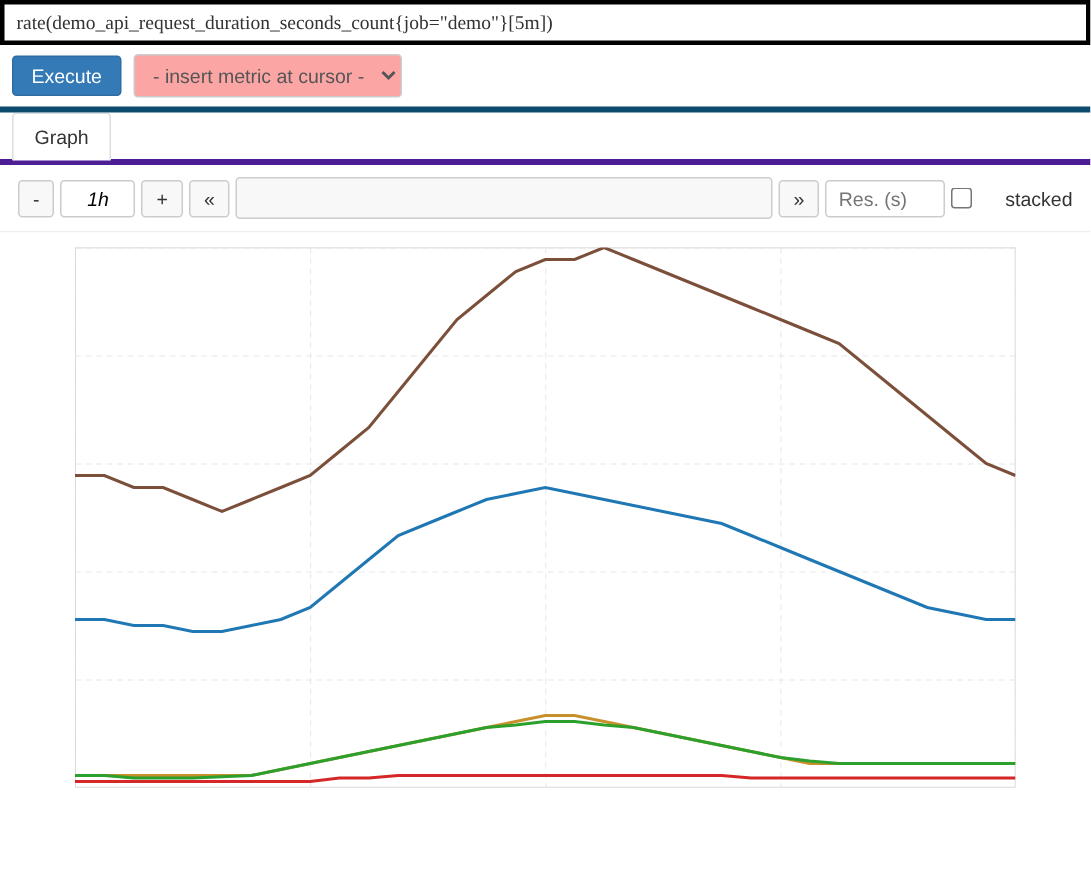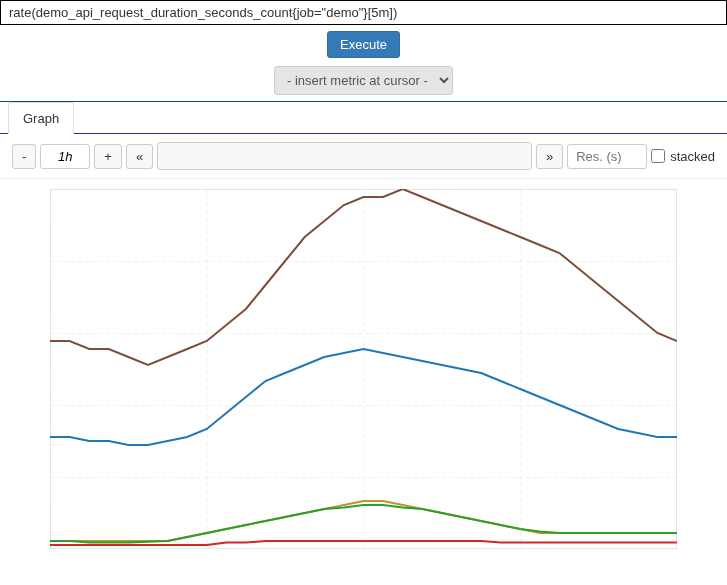--- a/index.html
+++ b/index.html
@@ -1,59 +1,59 @@
 <!DOCTYPE html>
 <html><head>
   <meta charset="utf-8">
   <style>
     * { box-sizing: border-box; margin: 0; padding: 0; }
     body { font-family: Arial, sans-serif; font-size: 13px; background: #fff; width: 727px; }
 
     #query-bar {
-      border: 1px solid #000000;
+      border: 3px solid #000000;
       padding: 4px 8px;
       font-size: 13px;
       color: #333;
       background: #fff;
       width: 100%;
       position: relative;
+      font-family: Liberation Serif, serif;
     }
 
     #toolbar {
       display: flex;
       align-items: center;
       padding: 6px 8px;
-      border-bottom: 1px solid #0c4a6e;
+      border-bottom: 4px solid #0c4a6e;
       gap: 8px;
-      flex-direction: column;
     }
 
     .btn-execute {
       background: #337ab7;
       color: #fff;
       border: 1px solid #2e6da4;
       padding: 5px 12px;
       cursor: pointer;
       font-size: 13px;
       border-radius: 3px;
     }
 
     .metric-select {
       border: 1px solid #ccc;
       padding: 5px 8px;
       font-size: 13px;
       border-radius: 3px;
-      background: #e5e5e5;
+      background: #fca5a5;
       color: #555;
       cursor: pointer;
     }
 
     #tabs {
       display: flex;
-      border-bottom: 1px solid #4c1d95;
+      border-bottom: 4px solid #4c1d95;
       padding: 0 8px;
     }
 
     .tab {
       padding: 8px 14px;
       cursor: pointer;
       font-size: 13px;
       color: #337ab7;
       border: 1px solid transparent;
       border-bottom: none;
@@ -110,21 +110,21 @@
       padding: 4px 8px;
       font-size: 13px;
       background: #fff;
       border-radius: 3px;
       width: 80px;
       color: #6d28d9;
     }
 
     .stacked-label {
       display: flex;
-      gap: 5px;
+      gap: 22px;
       font-size: 13px;
       color: #333;
     }
 
     .stacked-cb {
       width: 14px;
       height: 14px;
     }
 
     #chart-area {

